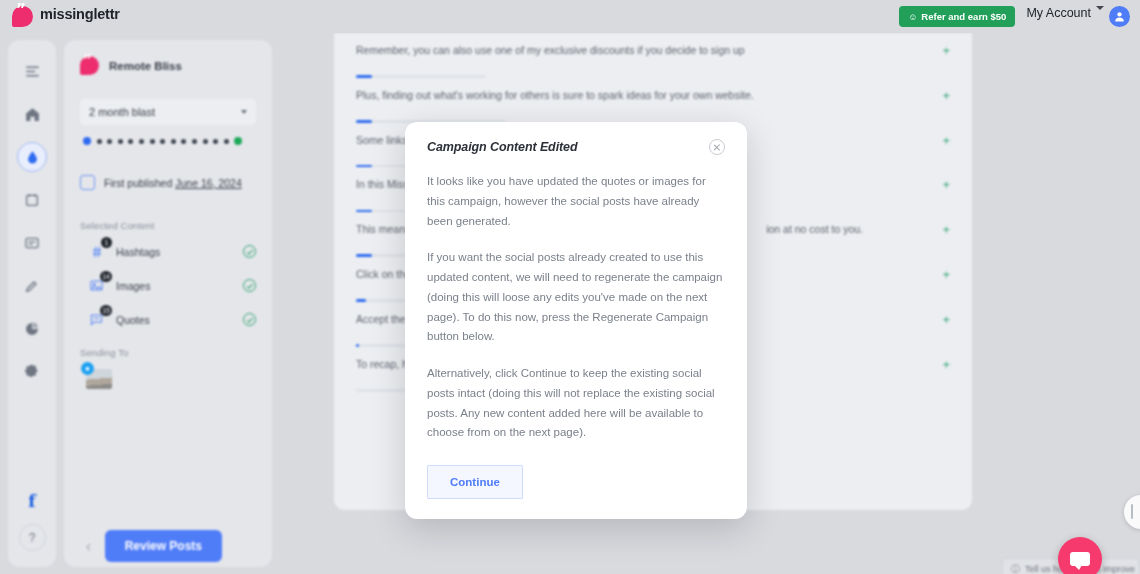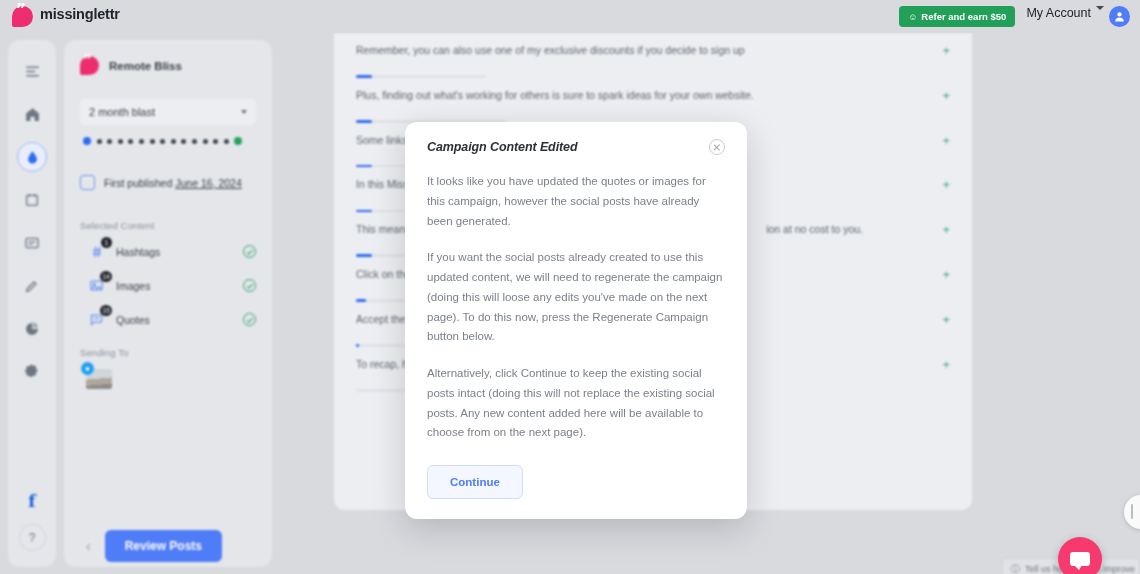--- a/index.html
+++ b/index.html
@@ -214,21 +214,21 @@
   .modal-p:last-child { margin-bottom: 0; }
 
   .modal-actions { display: flex; align-items: center; gap: 8px; margin-top: 22px; }
   .btn-primary {
     background: #4f7cf7; color: #fff; border: none; cursor: pointer;
     font-size: 11.5px; font-weight: 700; border-radius: 6px; padding: 10px 15px;
     font-family: "Liberation Sans", sans-serif;
   }
   .btn-secondary {
     background: #f4f7ff; color: #4f7cf7; border: 1px solid #cfdcfb; cursor: pointer;
-    font-size: 11.5px; font-weight: 600; border-radius: 6px; padding: 10px 22px;
+    font-size: 11.5px; font-weight: 600; border-radius: 1px; padding: 10px 22px;
     font-family: "Liberation Sans", sans-serif;
   }
   .btn-link {
     background: transparent; border: none; cursor: pointer;
     font-size: 11.5px; color: #6b7280; padding: 10px 12px;
     font-family: "Liberation Sans", sans-serif;
   }
 </style>
 </head>
 <body>

